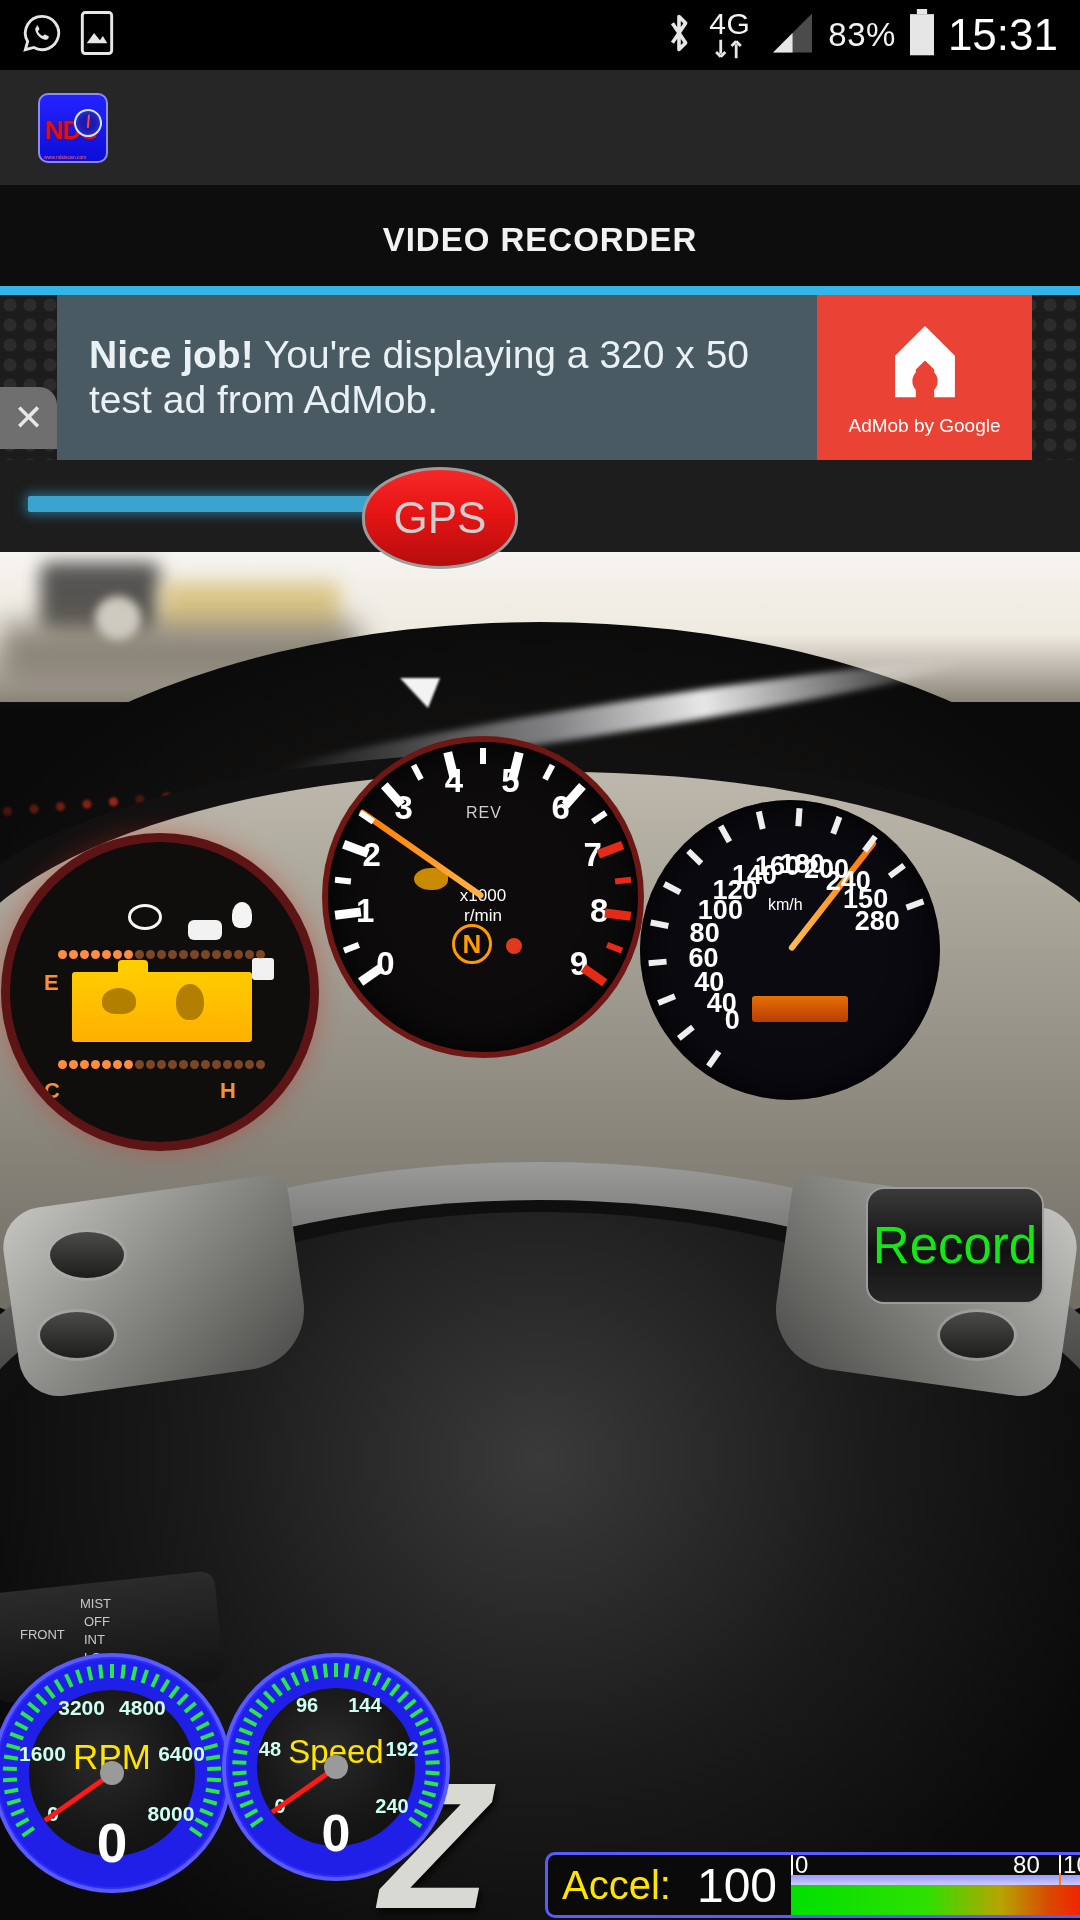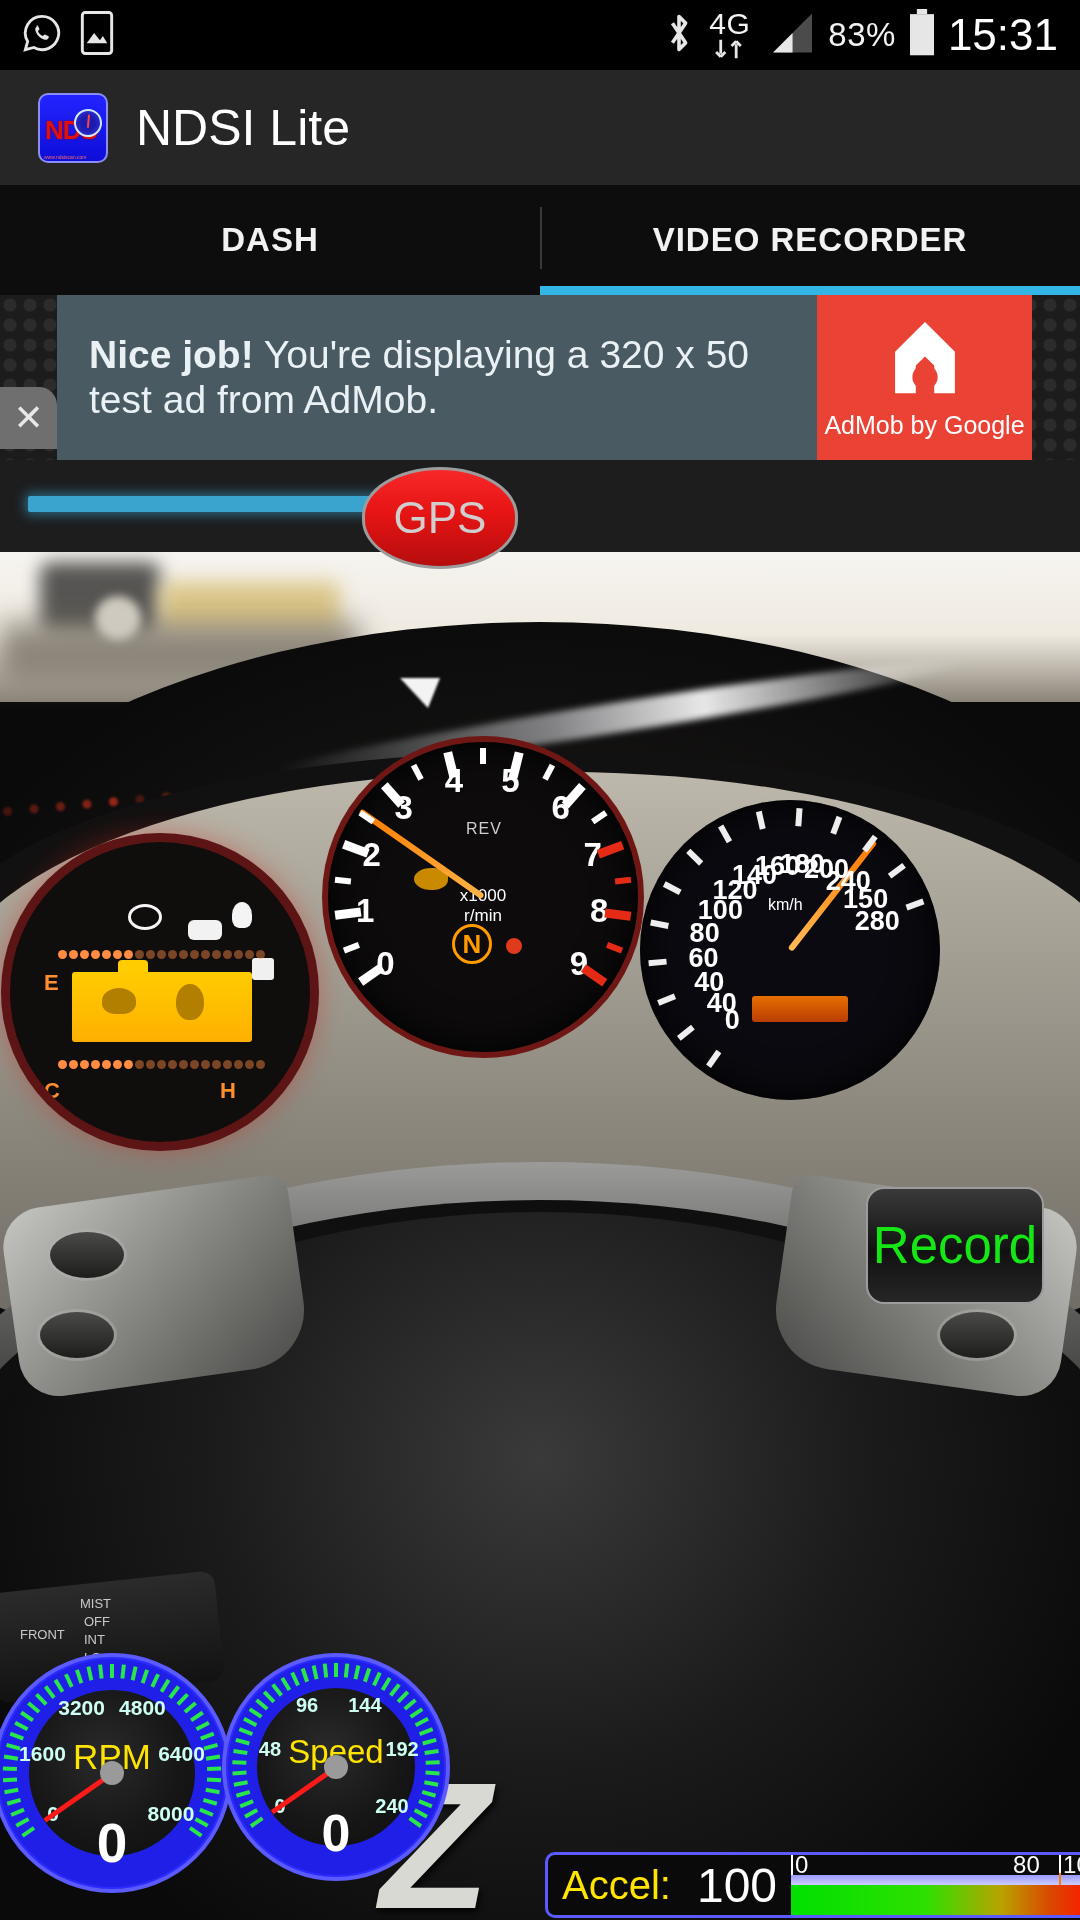--- a/index.html
+++ b/index.html
@@ -50,21 +50,21 @@
             background-image:radial-gradient(circle at 10px 10px,#2c2c2c 6px,transparent 7px);
             background-size:20px 20px; }
   .adbanner { position:absolute; left:57px; top:0; width:975px; height:165px;
               display:flex; background:#4a5a62; }
   .adtext { flex:1; display:flex; flex-direction:column; justify-content:center;
             padding-left:32px; color:#e9f1f4; font-size:39px; line-height:1.15; }
   .adtext b { font-weight:bold; }
   .admob { width:215px; background:#ea4335; position:relative;
            display:flex; flex-direction:column; align-items:center; justify-content:center; }
   .admob-glyph { width:92px; height:92px; position:relative; }
-  .admob-cred { color:#fff; font-size:25px; margin-top:4px; }
+  .admob-cred { color:#fff; font-size:19px; margin-top:4px; }
   .adclose { position:absolute; left:0; top:92px; width:57px; height:62px;
              background:#6f6f6f; border-top-right-radius:18px;
              display:flex; align-items:center; justify-content:center;
              color:#e8e8e8; font-size:36px; }
 
   
   .progwrap { position:absolute; top:460px; left:0; width:1080px; height:92px; background:#1d1d1d; }
   .progbar { position:absolute; left:28px; top:36px; width:392px; height:16px;
              background:#3aa4cf; border-radius:2px;
              box-shadow:0 0 12px 3px rgba(58,164,207,.55); }
@@ -272,27 +272,23 @@
       <span class="sb-clock">15:31</span>
     </div>
   </div>
 
   <div class="appbar">
     <div class="applogo">
       <span class="nds">NDS</span>
       <span class="gauge"></span>
       <span class="url">www.ndsiscan.com</span>
     </div>
-    <div class="apptitle">NDSI Lite</div>
   </div>
 
   <div class="tabs">
-    <div class="tab">
-      <span>DASH</span>
-    </div>
     <div class="tab active">
       <span>VIDEO RECORDER</span>
     </div>
   </div>
 
   <div class="adzone">
     <div class="adbanner">
       <div class="adtext">
         <div>
           <b>Nice job!</b><span> You're displaying a 320 x 50 test ad from AdMob.</span>
@@ -403,21 +399,21 @@
           <i style="left: 187px; opacity: 0.45;"></i>
           <i style="left: 198px; opacity: 0.45;"></i>
         </div>
       <div class="lcd">
         <span class="glyph" style="left:30px; top:16px;"></span>
         <span class="glyph" style="left:104px; top:12px; width:28px;height:36px;border-radius:50% 50% 45% 45%;"></span>
       </div>
     </div>
 
     <div class="tach" id="tach">
-      <span class="rev-lbl" style="left:50%; margin-left:-17px; top:62px;margin-top:16px;">REV</span>
+      <span class="rev-lbl" style="left:50%; margin-left:-17px; top:62px;">REV</span>
       <div class="x1000" style="left:50%; margin-left:-34px; top:144px; width:68px;">x1000 r/min</div>
       <span class="oilamp" style="left:86px; top:126px;"></span>
       <span class="neutral" style="left:124px; top:182px;">N</span>
       <span class="redsmall" style="left:178px; top:196px;"></span>
       <div class="tach-needle"></div>
     <span class="tach-num" style="left: 48.3401px; top: 202.682px;">0</span>
         <span class="tach-tick" style="transform: rotate(-125deg);"></span>
         <span class="tach-tick sm" style="transform: rotate(-111.111deg);"></span>
         <span class="tach-num" style="left: 27.9362px; top: 149.835px;">1</span>
         <span class="tach-tick" style="transform: rotate(-97.2222deg);"></span>

